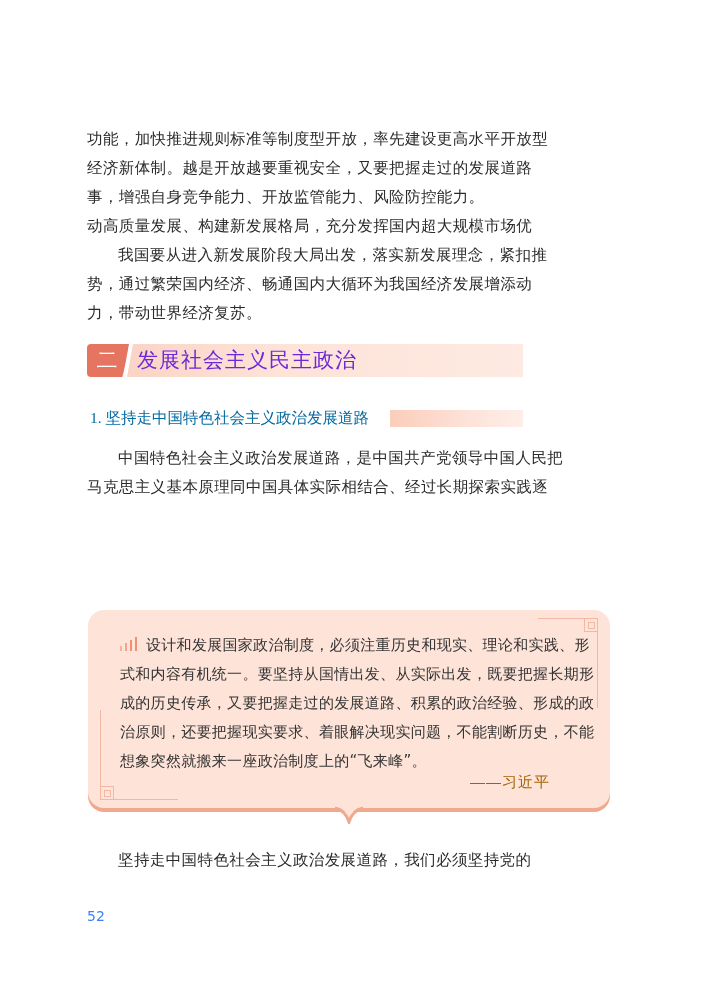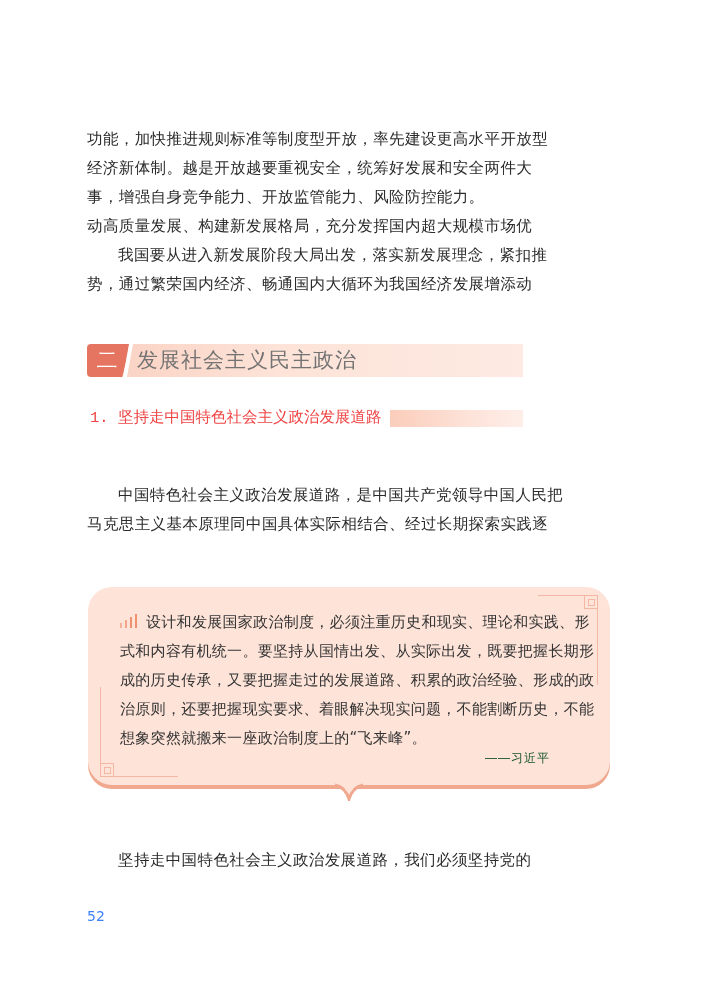--- a/index.html
+++ b/index.html
@@ -71,56 +71,56 @@
       font-family: "DejaVu Sans", "Liberation Sans", sans-serif;
       font-size: 21px;
       text-align: center;
     }
     .section-head .title {
       position: absolute;
       left: 50px; top: 0;
       line-height: 33px;
       font-family: "DejaVu Sans", "Liberation Sans", sans-serif;
       font-size: 21px;
-      color: #737373;
+      color: #6d28d9;
       letter-spacing: 1px;
     }
 
     
     .sub-head {
       position: absolute;
       left: 90px;
       top: 406px;
       width: 433px;
       height: 24px;
     }
     .sub-head .title {
       position: absolute;
       left: 0; top: 0;
       line-height: 24px;
-      font-family: Liberation Mono, monospace;
+      font-family: Liberation Serif, serif;
       font-size: 15.5px;
-      color: #ef4444;
+      color: #0369a1;
     }
     .sub-head .bar {
       position: absolute;
       left: 300px; top: 4px;
       width: 133px; height: 17px;
       background: linear-gradient(90deg, #fbcdbb 0%, #fde3d9 60%, #feeee8 100%);
     }
 
     
     .quote-box {
       position: absolute;
       left: 88px;
-      top: 587px;
+      top: 610px;
       width: 522px;
       height: 198px;
       background: #fde3d8;
-      border-radius: 24px;
+      border-radius: 16px;
       box-shadow: 0 4px 0 #f0a88e;
     }
     .quote-box .frame-top {
       position: absolute;
       right: 12px; top: 8px;
       width: 60px; height: 1px;
       background: #f4b7a3;
     }
     .quote-box .frame-right {
       position: absolute;
@@ -183,22 +183,22 @@
     .bars-icon i:nth-child(1) { left: 0; height: 5px; opacity: .6; }
     .bars-icon i:nth-child(2) { left: 5px; height: 8px; opacity: .75; }
     .bars-icon i:nth-child(3) { left: 10px; height: 11px; }
     .bars-icon i:nth-child(4) { left: 15px; height: 14px; }
 
     .attribution {
       position: absolute;
       right: 60px;
       top: 163px;
       font-family: Liberation Sans, sans-serif;
-      font-size: 12px;
-      color: #14532d;
+      font-size: 15px;
+      color: #a16207;
       letter-spacing: 1px;
     }
     .tail {
       position: absolute;
       left: 247px;
       top: 196px;
       width: 28px;
       height: 18px;
     }
 
@@ -211,44 +211,45 @@
       color: #3b82f6;
     }
   </style>
 </head>
 <body>
 
 <div class="page">
 
   <p class="para" style="top:125px;">
     <span class="line">功能，加快推进规则标准等制度型开放，率先建设更高水平开放型</span>
-    <span class="line">经济新体制。越是开放越要重视安全，统筹好发展和安全两件大</span>
+    <span class="line">经济新体制。越是开放越要重视安全，又要把握走过的发展道路</span>
     <span class="line">事，增强自身竞争能力、开放监管能力、风险防控能力。</span>
   </p>
 
   <p class="para" style="top:212px;">
     <span class="line">动高质量发展、构建新发展格局，充分发挥国内超大规模市场优</span>
     <span class="line indent">我国要从进入新发展阶段大局出发，落实新发展理念，紧扣推</span>
     <span class="line">势，通过繁荣国内经济、畅通国内大循环为我国经济发展增添动</span>
+    <span class="line">力，带动世界经济复苏。</span>
   </p>
 
   <div class="section-head">
     <div class="bg"></div>
     <div class="num-box"></div>
     <div class="slash"></div>
     <span class="num">二</span>
     <span class="title">发展社会主义民主政治</span>
   </div>
 
   <div class="sub-head">
     <span class="title">1. 坚持走中国特色社会主义政治发展道路</span>
     <div class="bar"></div>
   </div>
 
-  <p class="para" style="top:480px;font-family:Liberation Serif, serif;">
+  <p class="para" style="top:444px;">
     <span class="line indent">中国特色社会主义政治发展道路，是中国共产党领导中国人民把</span>
     <span class="line">马克思主义基本原理同中国具体实际相结合、经过长期探索实践逐</span>
   </p>
 
   <div class="quote-box">
     <div class="frame-top"></div>
     <div class="frame-right"></div>
     <div class="frame-bottom"></div>
     <div class="frame-left"></div>
     <div class="corner tr"></div>

